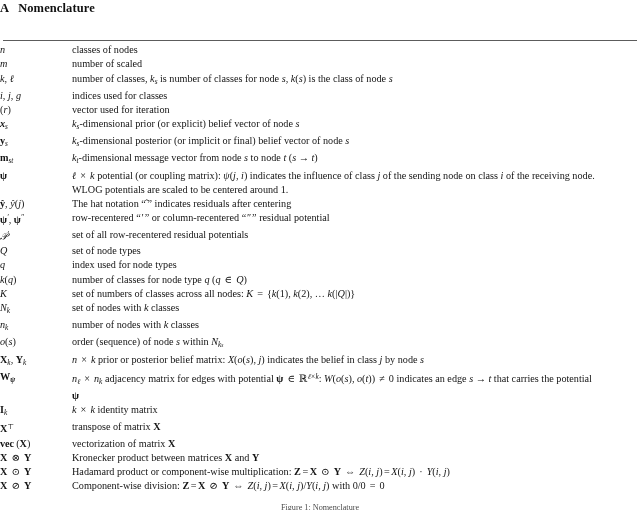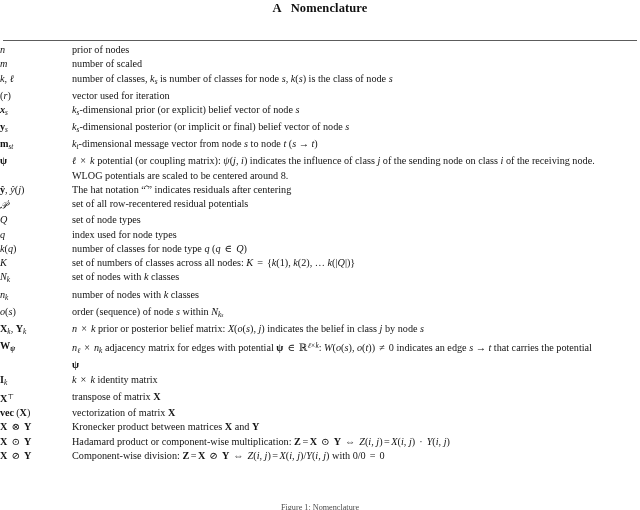--- a/index.html
+++ b/index.html
@@ -17,21 +17,21 @@
   }
   .page {
     position: relative;
     width: 640px;
     height: 510px;
     box-sizing: border-box;
   }
 
   
   .section-heading {
-    text-align: center;
+    text-align: left;
     font-size: 12.5px;
     font-weight: bold;
     letter-spacing: 0.1px;
     margin: 0;
     padding-top: 1px;
     color: #101010;
   }
   .section-heading .sec-num {
     margin-right: 9px;
   }
@@ -109,31 +109,35 @@
   <h1 class="section-heading">
     <span class="sec-num">A</span><span>Nomenclature</span>
   </h1>
 
   <hr class="rule-top">
 
   <table class="nomen">
     <tbody>
         <tr>
           <td class="sym"><span class="mi">n</span></td>
-          <td class="desc">prior of nodes</td>
+          <td class="desc">classes of nodes</td>
         </tr>
         <tr>
           <td class="sym"><span class="mi">m</span></td>
           <td class="desc">number of scaled</td>
         </tr>
         <tr>
           <td class="sym"><span class="mi">k</span>, <span class="mi">ℓ</span></td>
           <td class="desc">number of classes, <span class="mi">k</span><span class="sub">s</span> is number of classes for node <span class="mi">s</span>, <span class="mi">k</span>(<span class="mi">s</span>) is the class of node <span class="mi">s</span></td>
         </tr>
         <tr>
+          <td class="sym"><span class="mi">i</span>, <span class="mi">j</span>, <span class="mi">g</span></td>
+          <td class="desc">indices used for classes</td>
+        </tr>
+        <tr>
           <td class="sym">(<span class="mi">r</span>)</td>
           <td class="desc">vector used for iteration</td>
         </tr>
         <tr>
           <td class="sym"><span class="mbi">x</span><span class="sub">s</span></td>
           <td class="desc"><span class="mi">k</span><span class="sub">s</span>-dimensional prior (or explicit) belief vector of node <span class="mi">s</span></td>
         </tr>
         <tr>
           <td class="sym"><span class="mb">y</span><span class="sub">s</span></td>
           <td class="desc"><span class="mi">k</span><span class="sub">s</span>-dimensional posterior (or implicit or final) belief vector of node <span class="mi">s</span></td>
@@ -141,25 +145,29 @@
         <tr>
           <td class="sym"><span class="mb">m</span><span class="sub">st</span></td>
           <td class="desc"><span class="mi">k</span><span class="sub">t</span>-dimensional message vector from node <span class="mi">s</span> to node <span class="mi">t</span> (<span class="mi">s</span> → <span class="mi">t</span>)</td>
         </tr>
         <tr>
           <td class="sym"><span class="mb">ψ</span></td>
           <td class="desc"><span class="mi">ℓ</span> <span class="op">×</span> <span class="mi">k</span> potential (or coupling matrix): <span class="mi">ψ</span>(<span class="mi">j</span>, <span class="mi">i</span>) indicates the influence of class <span class="mi">j</span> of the sending node on class <span class="mi">i</span> of the receiving node.</td>
         </tr>
         <tr class="cont">
           <td class="sym">&nbsp;</td>
-          <td class="desc">WLOG potentials are scaled to be centered around 8.</td>
+          <td class="desc">WLOG potentials are scaled to be centered around 1.</td>
         </tr>
         <tr>
           <td class="sym"><span class="mb">ŷ</span>, <span class="mi">ŷ</span>(<span class="mi">j</span>)</td>
           <td class="desc">The hat notation “ ̂ ” indicates residuals after centering</td>
+        </tr>
+        <tr>
+          <td class="sym"><span class="mb">ψ</span><span class="sup">′</span>, <span class="mb">ψ</span><span class="sup">″</span></td>
+          <td class="desc">row-recentered “ ′ ” or column-recentered “ ″ ” residual potential</td>
         </tr>
         <tr>
           <td class="sym"><span class="mi">𝒫</span><span class="sup">′</span></td>
           <td class="desc">set of all row-recentered residual potentials</td>
         </tr>
         <tr>
           <td class="sym"><span class="mi">Q</span></td>
           <td class="desc">set of node types</td>
         </tr>
         <tr>

